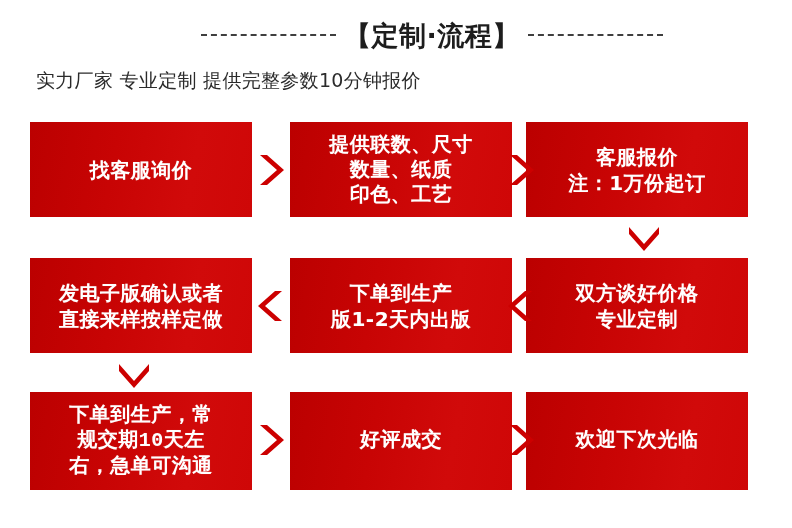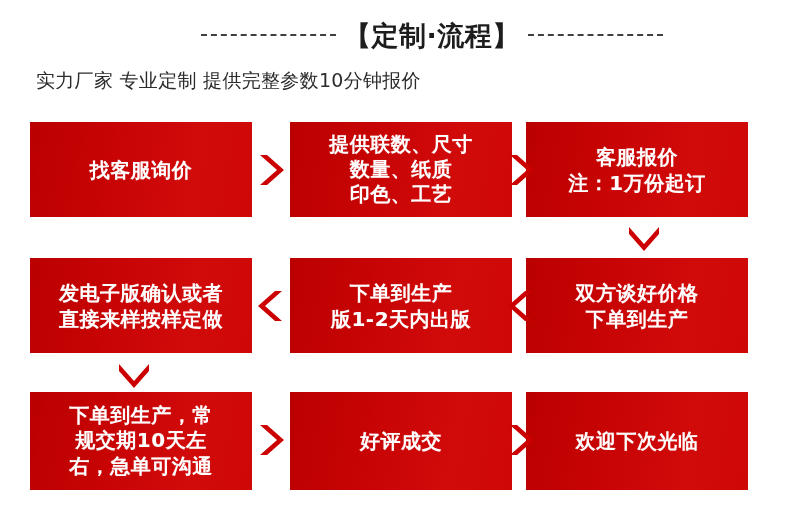--- a/index.html
+++ b/index.html
@@ -93,21 +93,21 @@
   .cell.lines3 .label { line-height: 1.26; }
 
   
   .c1 { left: 0px; }
   .c2 { left: 260px; }
   .c3 { left: 496px; }
 
   
   .r1 { top: 0px;   height: 95px; }
   .r2 { top: 136px; height: 95px; }
-  .r3 { top: 270px; height: 98px; }
+  .r3 { top: 270px; height: 98px; font-family: Liberation Mono, monospace; }
 
   
   .arrow {
     position: absolute;
     color: #cc0000;
     line-height: 1;
     font-weight: 900;
     user-select: none;
   }
   .arrow svg { display: block; }
@@ -163,21 +163,21 @@
 直接来样按样定做</span>
     </div>
 
     <div class="cell c2 r2">
       <span class="label">下单到生产
 版1-2天内出版</span>
     </div>
 
     <div class="cell c3 r2">
       <span class="label">双方谈好价格
-下单到生产</span>
+专业定制</span>
     </div>
 
     <div class="cell c1 r3 lines3">
       <span class="label">下单到生产，常
 规交期10天左
 右，急单可沟通</span>
     </div>
 
     <div class="cell c3 r3">
       <span class="label">欢迎下次光临</span>

